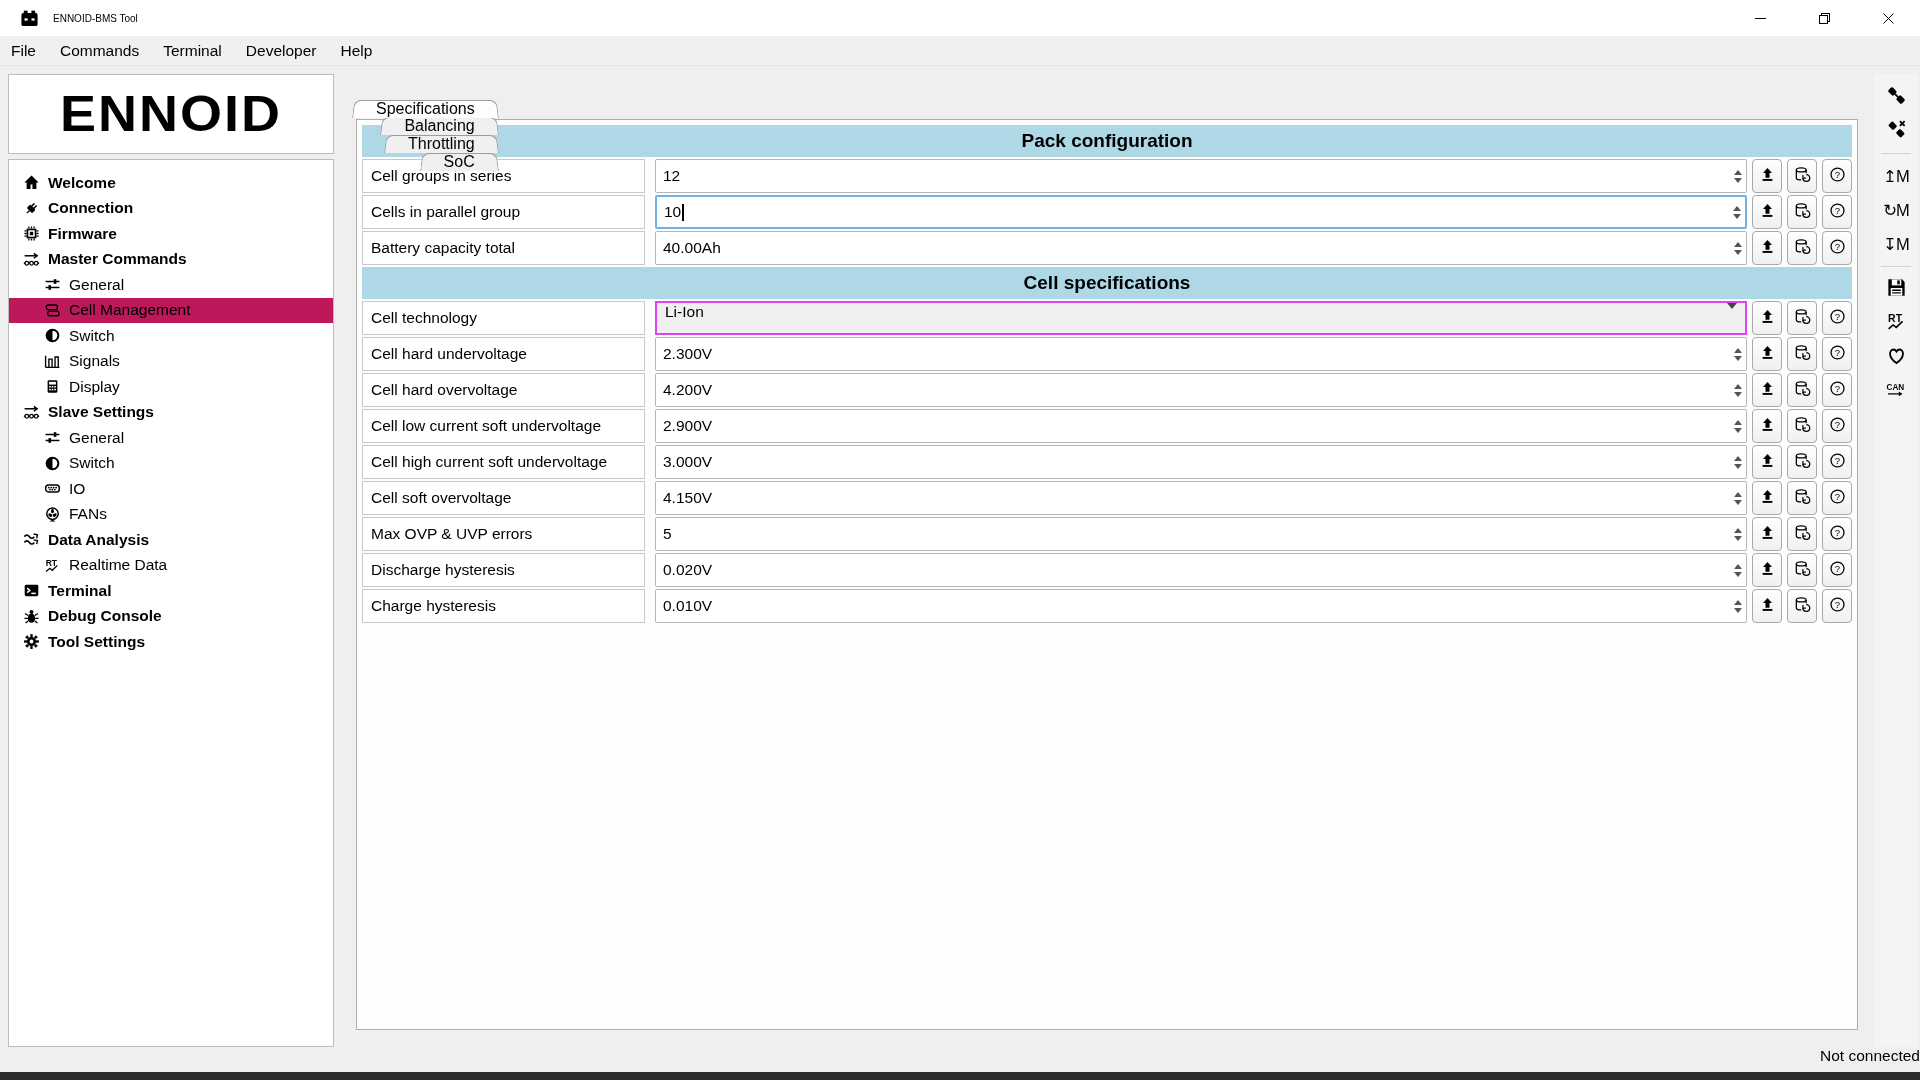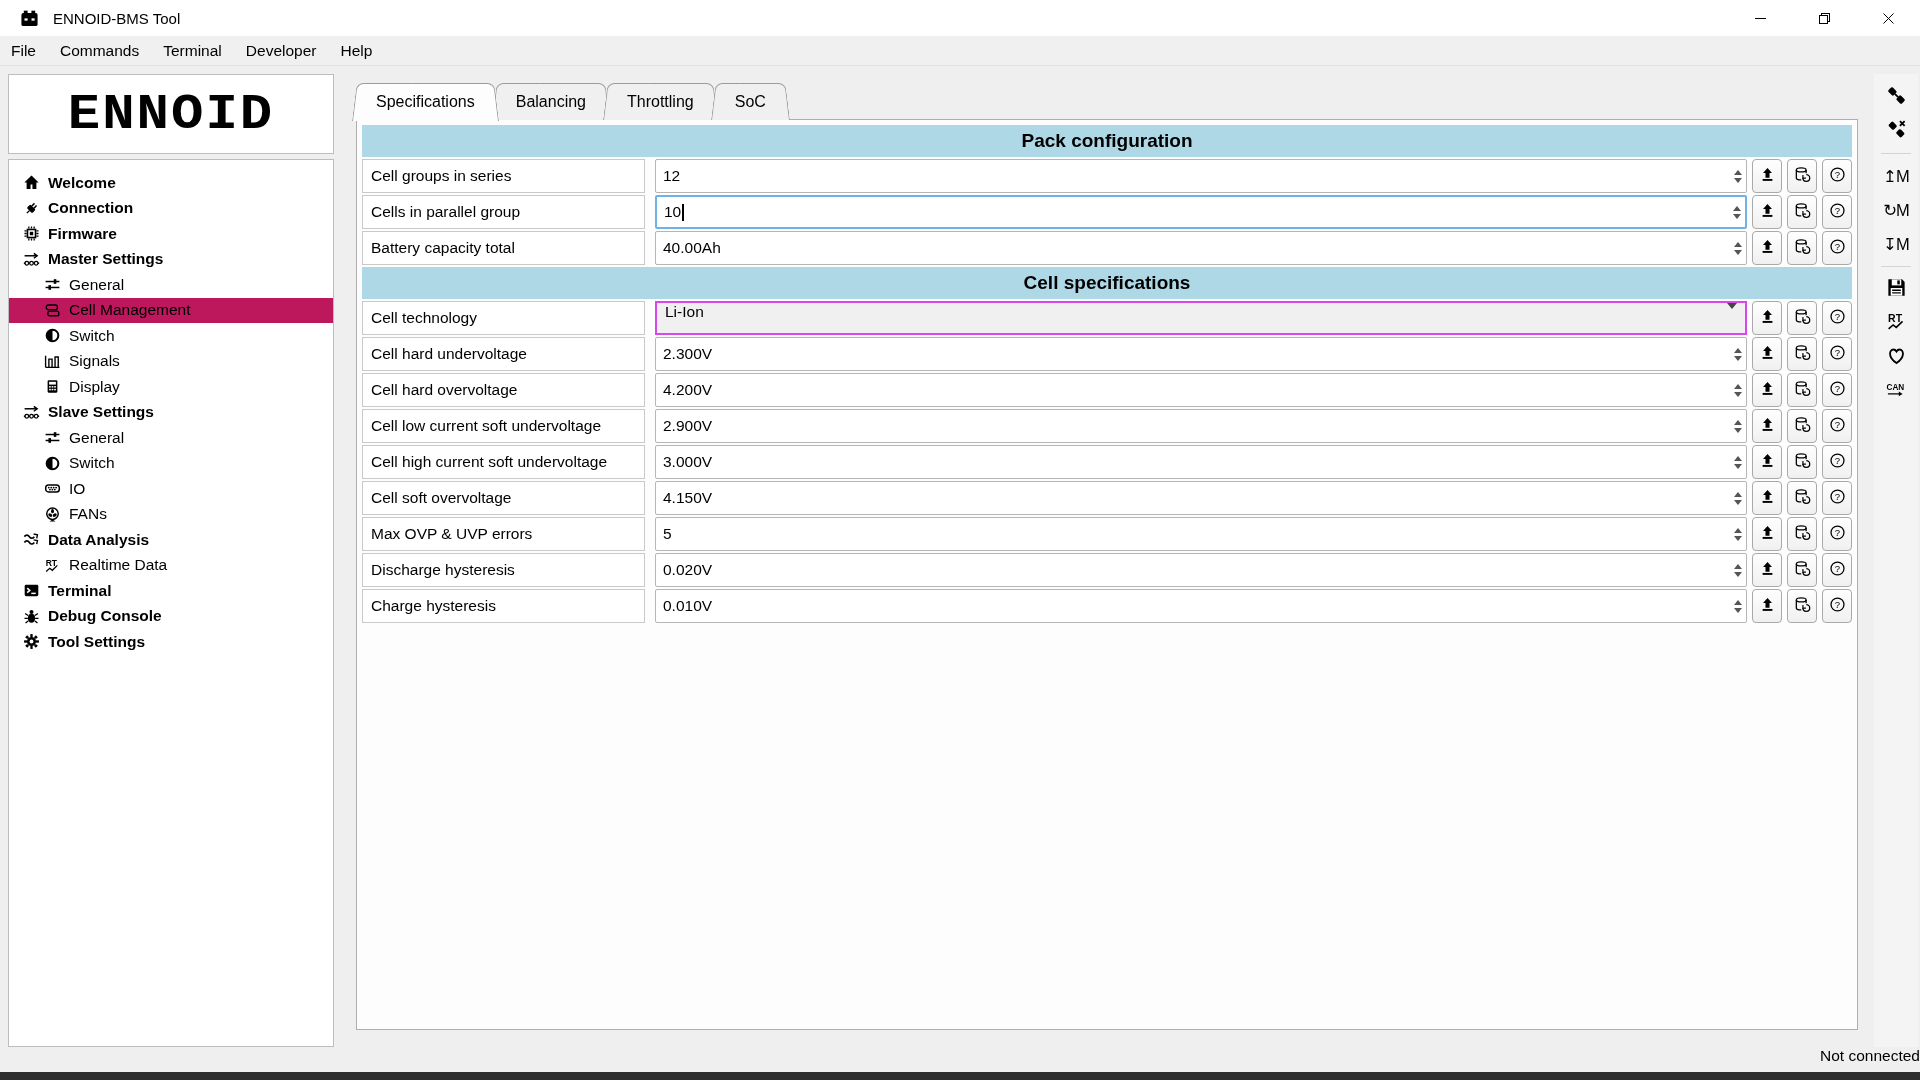--- a/index.html
+++ b/index.html
@@ -3,44 +3,44 @@
 <meta charset="utf-8">
 <style>
   * { margin:0; padding:0; box-sizing:border-box; }
   html,body { width:1920px; height:1080px; overflow:hidden; }
   body { font-family:"Liberation Sans","DejaVu Sans",sans-serif; background:#efefef; position:relative; color:#000; }
 
   
   .titlebar { height:36px; background:#ffffff; display:flex; align-items:center; }
   .titlebar .app-icon { margin-left:20px; width:19px; height:19px; }
   .titlebar .app-icon svg { width:19px; height:19px; }
-  .titlebar .title { margin-left:14px; font-size:15px; }
+  .titlebar .title { margin-left:14px; font-size:10px; }
   .win-controls { margin-left:auto; display:flex; height:100%; }
   .win-btn { width:64px; height:100%; display:flex; align-items:center; justify-content:center; }
   .win-btn svg { width:13px; height:13px; }
 
   
   .menubar { height:30px; background:#f0f0f0; display:flex; align-items:center; border-bottom:1px solid #e3e3e3; }
   .menu-item { padding:0 12px; font-size:15.5px; height:100%; display:flex; align-items:center; }
   .menu-item:first-child { padding-left:11px; }
 
   
   .sidebar { position:absolute; left:8px; top:74px; width:326px; bottom:33px; display:flex; flex-direction:column; }
-  .logo-box { background:#fff; border:1px solid #bdbdbd; height:80px; display:flex; align-items:center; justify-content:center;font-family:Liberation Mono, monospace; }
+  .logo-box { background:#fff; border:1px solid #bdbdbd; height:80px; display:flex; align-items:center; justify-content:center; }
   .logo-text { font-size:54px; font-weight:bold; letter-spacing:2px; transform:scaleY(0.92); }
   .nav-box { background:#fff; border:1px solid #bdbdbd; flex:1; margin-top:5px; padding-top:10px; overflow:hidden; }
   .nav-item { height:25.5px; display:flex; align-items:center; font-size:15.5px; cursor:default; }
   .nav-item.lvl0 { padding-left:12px; font-weight:bold; }
   .nav-item.lvl1 { padding-left:33px; }
   .nav-item.selected { background:#be185d; }
   .nav-item .icon { width:20px; height:18px; display:flex; align-items:center; justify-content:center; margin-right:7px; flex:0 0 auto; }
   .nav-item .icon svg { width:17px; height:17px; }
 
   
-  .tabbar { position:absolute; left:352px; top:82px; height:38px; display:flex; align-items:flex-end; z-index:3; }
+  .tabbar { position:absolute; left:352px; top:100px; height:38px; display:flex; align-items:flex-end; z-index:3;flex-direction:column; }
   .tab { position:relative; height:37px; padding:0 24px; display:flex; align-items:center; justify-content:center; margin-right:-7px; }
   .tab .bg { position:absolute; inset:0; }
   .tab .bg::before, .tab .bg::after { content:""; position:absolute; top:0; bottom:0; width:55%; background:#f0f0f0; border:1px solid #9b9b9b; border-bottom:none; }
   .tab .bg::before { left:0; border-right:none; border-top-left-radius:7px; transform:skewX(-7deg); transform-origin:bottom left; }
   .tab .bg::after  { right:0; border-left:none; border-top-right-radius:7px; transform:skewX(7deg); transform-origin:bottom right; }
   .tab.selected { z-index:4; height:38px; margin-bottom:-1px; }
   .tab.selected .bg::before, .tab.selected .bg::after { background:#fdfdfd; }
   .tab .lbl { position:relative; z-index:2; font-size:16px; white-space:nowrap; }
 
   
@@ -158,21 +158,21 @@
               <path d="M10.2 2.2L13.3 4.5l-3.1 2.3"></path>
               <path d="M.8 11.5h14.4"></path>
             </g>
             <g fill="#fff" stroke="#000" stroke-width="1.2">
               <circle cx="3.6" cy="11.5" r="1.7"></circle>
               <circle cx="8" cy="11.5" r="1.7"></circle>
               <circle cx="12.4" cy="11.5" r="1.7"></circle>
             </g>
           </svg>
         </span>
-        <span>Master Settings</span>
+        <span>Master Commands</span>
       </div>
       <div class="nav-item lvl1">
         <span class="icon">
           <svg viewBox="0 0 16 16">
             <g stroke="#000" stroke-width="1.4">
               <path d="M1.5 5.2h13"></path>
               <path d="M1.5 10.8h13"></path>
             </g>
             <rect x="9.2" y="3" width="2.4" height="4.4" fill="#000"></rect>
             <rect x="4.2" y="8.6" width="2.4" height="4.4" fill="#000"></rect>

